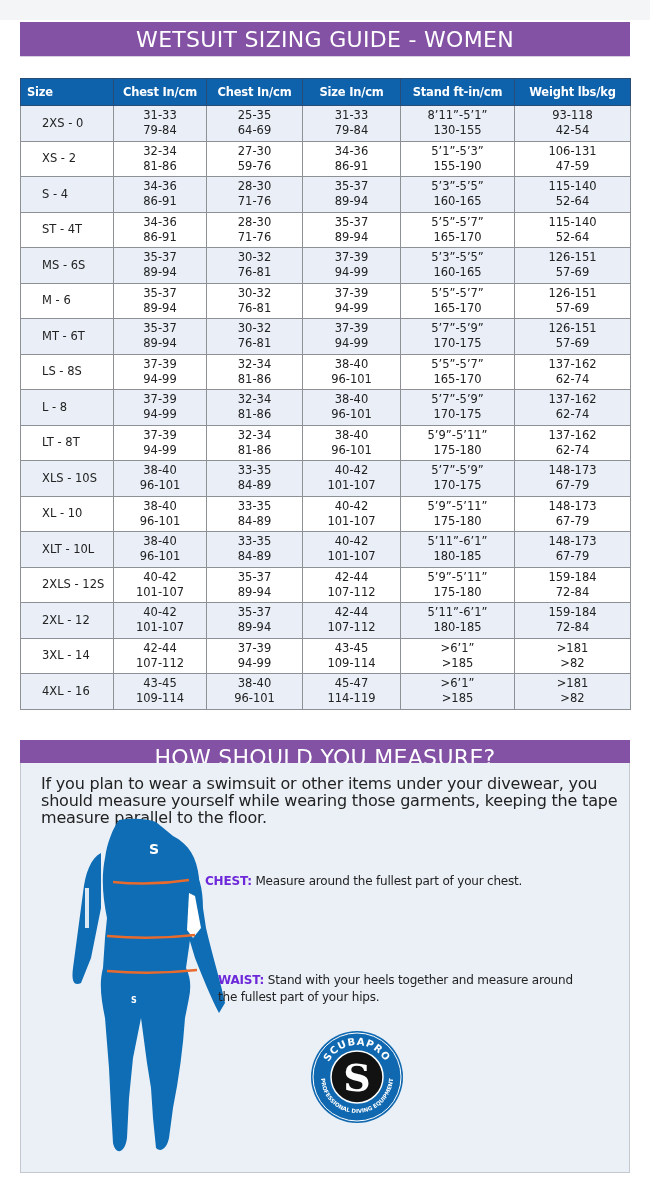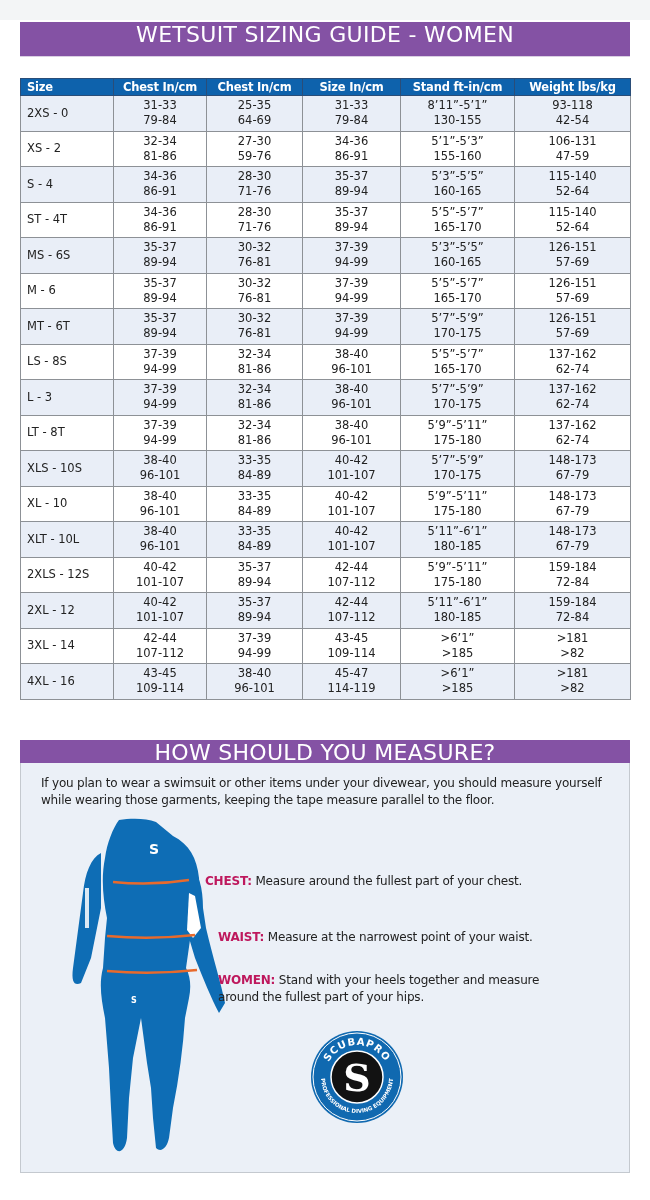--- a/index.html
+++ b/index.html
@@ -2,56 +2,56 @@
 <html><head>
 <meta charset="utf-8">
 <style>
   * { box-sizing: border-box; margin: 0; padding: 0; }
   html, body { width: 650px; height: 1200px; background: #ffffff; overflow: hidden; }
   body { font-family: "DejaVu Sans", "Liberation Sans", sans-serif; color: #1d1d1d; position: relative; }
   .top-strip { position: absolute; left: 0; top: 0; width: 650px; height: 20px; background: #f3f5f6; }
   .banner {
     position: absolute; left: 20px; width: 610px; height: 35px;
     background: #8452a4; color: #ffffff;
-    display: flex; justify-content: center;
+    display: flex; align-items: center; justify-content: center;
     font-family: "DejaVu Sans", sans-serif; font-size: 22px; letter-spacing: 0.3px;
     border-bottom: 1px solid #d9cfe2;
   }
   .banner.title { top: 22px; }
   .banner.measure { top: 740px; }
 
   table.sizes {
     position: absolute; left: 20px; top: 78px; width: 610px;
     border-collapse: collapse; table-layout: fixed;
     font-family: "DejaVu Sans", sans-serif;
   }
   table.sizes th {
     background: #0e62ac; color: #ffffff; font-size: 11.5px; font-weight: bold;
-    height: 17px; border: 1px solid #2a4d78; text-align: center; letter-spacing: -0.2px;
+    height: 27px; border: 1px solid #2a4d78; text-align: center; letter-spacing: -0.2px;
   }
   table.sizes th:first-child { text-align: left; padding-left: 6px; }
   table.sizes td {
     height: 35.5px; border: 1px solid #8d9196; text-align: center;
     font-size: 11.5px; line-height: 15px; color: #222;
   }
-  table.sizes td.size { text-align: left; padding-left: 6px; }
+  table.sizes td.size { text-align: left; padding-left: 21px; }
   table.sizes tr.odd td { background: #e9eef7; }
   table.sizes tr.even td { background: #ffffff; }
   td .line { display: block; }
 
   .measure-box {
     position: absolute; left: 20px; top: 763px; width: 610px; height: 410px;
     background: #ebf0f7; border: 1px solid #c4c9cf; border-top: none;
   }
   .intro {
     position: absolute; left: 20px; top: 12px; width: 580px;
-    font-size: 12px; line-height: 17px; color: #222; letter-spacing: -0.2px;
+    font-size: 16px; line-height: 17px; color: #222; letter-spacing: -0.2px;
   }
   .instr { position: absolute; font-size: 12px; line-height: 17px; color: #222; letter-spacing: -0.2px; }
-  .instr b { font-weight: bold; color: #be185d; }
+  .instr b { font-weight: bold; color: #6d28d9; }
   .instr.chest { left: 184px; top: 110px; }
   .instr.waist { left: 197px; top: 166px; }
   .instr.hips  { left: 197px; top: 209px; width: 360px; }
   .suit { position: absolute; left: 40px; top: 55px; }
   .logo { position: absolute; left: 288px; top: 266px; }
 </style>
 </head>
 <body>
 
 <div class="top-strip"></div>
@@ -112,21 +112,21 @@
         <td>
           <span class="line">27-30</span>
           <span class="line">59-76</span>
         </td>
         <td>
           <span class="line">34-36</span>
           <span class="line">86-91</span>
         </td>
         <td>
           <span class="line">5’1”-5’3”</span>
-          <span class="line">155-160</span>
+          <span class="line">155-190</span>
         </td>
         <td>
           <span class="line">106-131</span>
           <span class="line">47-59</span>
         </td>
       </tr>
       <tr class="odd">
         <td class="size">S - 4</td>
         <td>
           <span class="line">34-36</span>
@@ -258,21 +258,21 @@
         <td>
           <span class="line">5’5”-5’7”</span>
           <span class="line">165-170</span>
         </td>
         <td>
           <span class="line">137-162</span>
           <span class="line">62-74</span>
         </td>
       </tr>
       <tr class="odd">
-        <td class="size">L - 3</td>
+        <td class="size">L - 8</td>
         <td>
           <span class="line">37-39</span>
           <span class="line">94-99</span>
         </td>
         <td>
           <span class="line">32-34</span>
           <span class="line">81-86</span>
         </td>
         <td>
           <span class="line">38-40</span>
@@ -498,25 +498,22 @@
     <rect x="24" y="70" width="4" height="40" fill="#ffffff" opacity="0.85"></rect>
 
     <path d="M52 64 Q90 68 128 62" stroke="#e86a2c" stroke-width="2.5" fill="none"></path>
     <path d="M46 118 Q90 122 134 117" stroke="#e86a2c" stroke-width="2.5" fill="none"></path>
     <path d="M46 153 Q90 157 136 152" stroke="#e86a2c" stroke-width="2.5" fill="none"></path>
   </svg>
 
   <p class="instr chest">
     <b>CHEST:</b><span> Measure around the fullest part of your chest.</span>
   </p>
-  <p class="instr waist">
-    <b>WAIST:</b><span> Measure at the narrowest point of your waist.</span>
-  </p>
   <p class="instr hips">
-    <b>WOMEN:</b><span> Stand with your heels together and measure around the fullest part of your hips.</span>
+    <b>WAIST:</b><span> Stand with your heels together and measure around the fullest part of your hips.</span>
   </p>
 
   <svg class="logo" width="96" height="96" viewBox="0 0 96 96">
     <defs>
       <path id="arcTop" d="M16 48 A32 32 0 0 1 80 48"></path>
       <path id="arcBot" d="M12 48 A36 36 0 0 0 84 48"></path>
     </defs>
     <circle cx="48" cy="48" r="46" fill="#1069b0"></circle>
     <circle cx="48" cy="48" r="44" fill="none" stroke="#ffffff" stroke-width="1"></circle>
     <circle cx="48" cy="48" r="26" fill="#121212"></circle>

